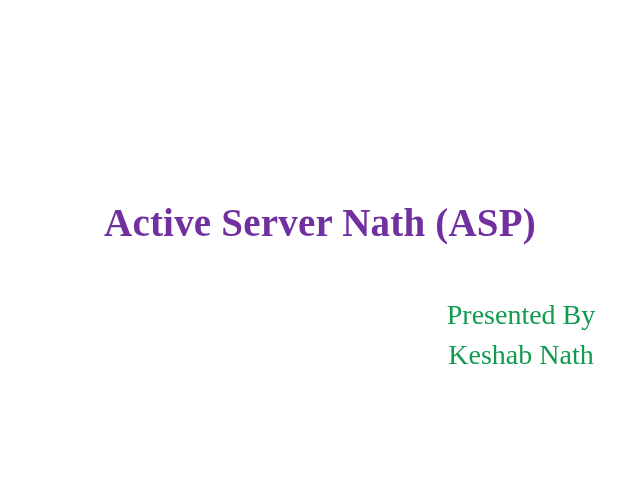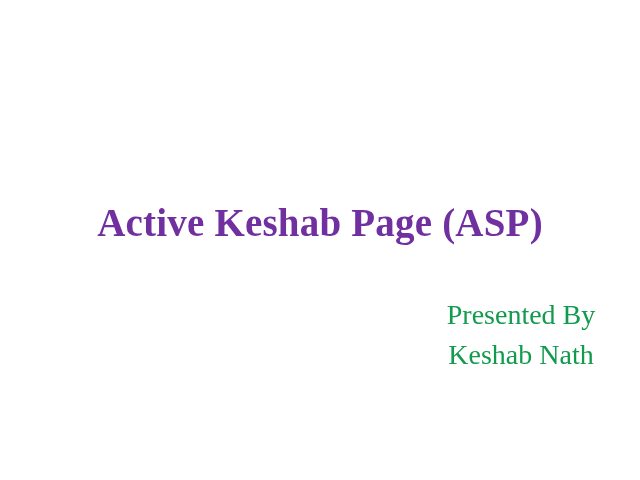--- a/index.html
+++ b/index.html
@@ -53,20 +53,20 @@
   .subtitle-line {
     display: block;
     white-space: nowrap;
   }
 </style>
 </head>
 <body>
 
 <div class="slide">
 
-  <div class="slide-title">Active Keshab Page (ASP)</div>
+  <div class="slide-title">Active Server Nath (ASP)</div>
 
   <div class="subtitle-block">
     <span class="subtitle-line">Presented By</span>
     <span class="subtitle-line">Keshab Nath</span>
   </div>
 
 </div>
 
 </body></html>

